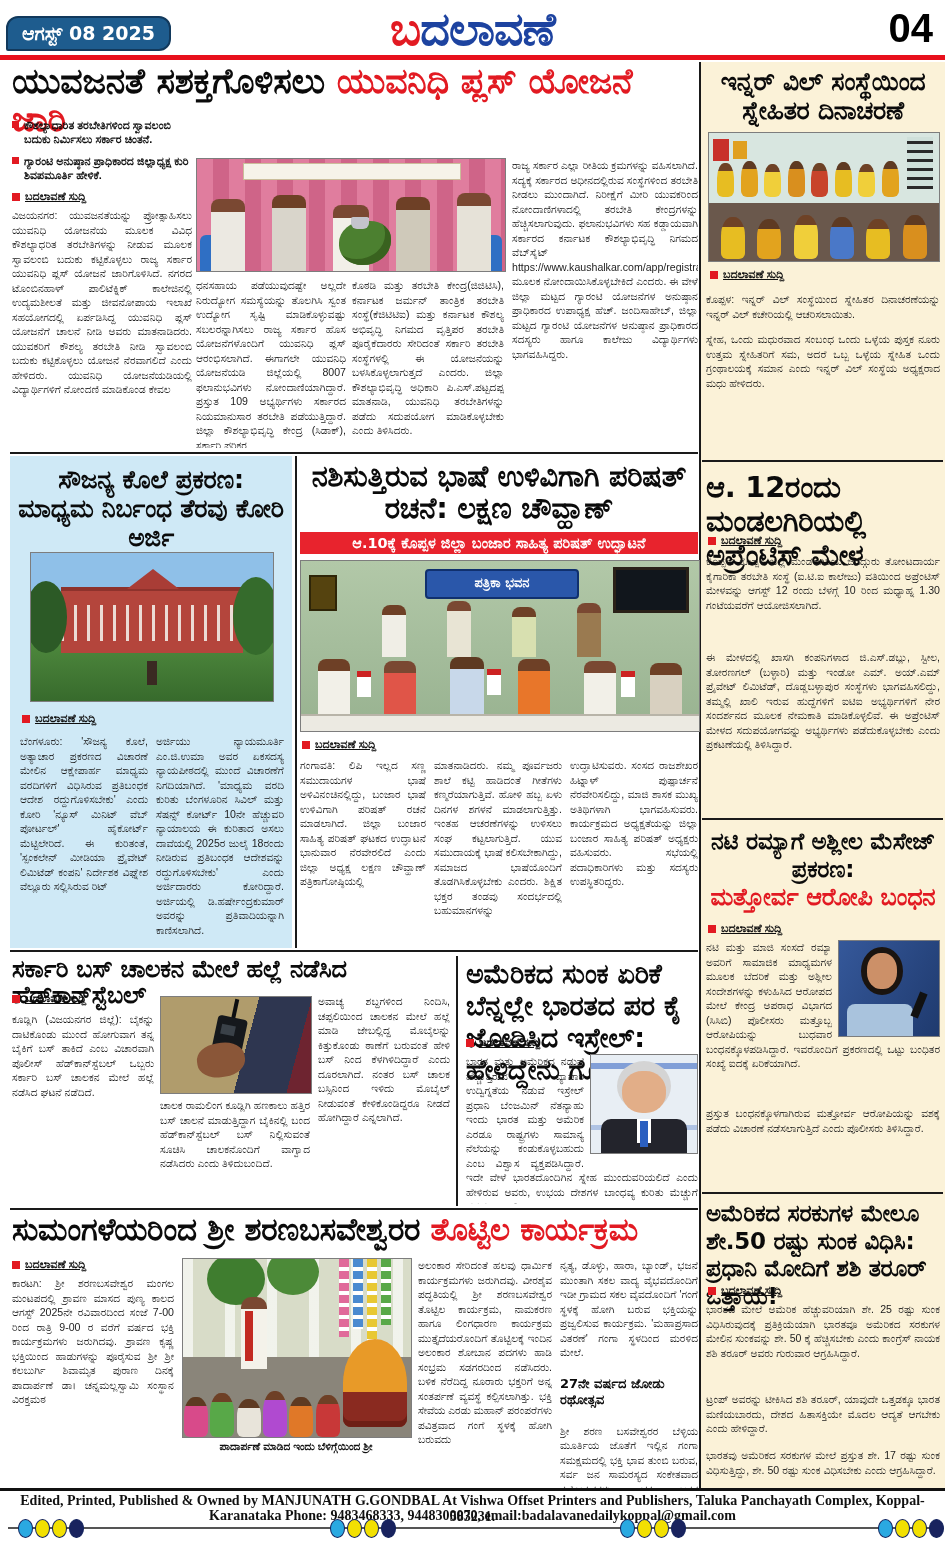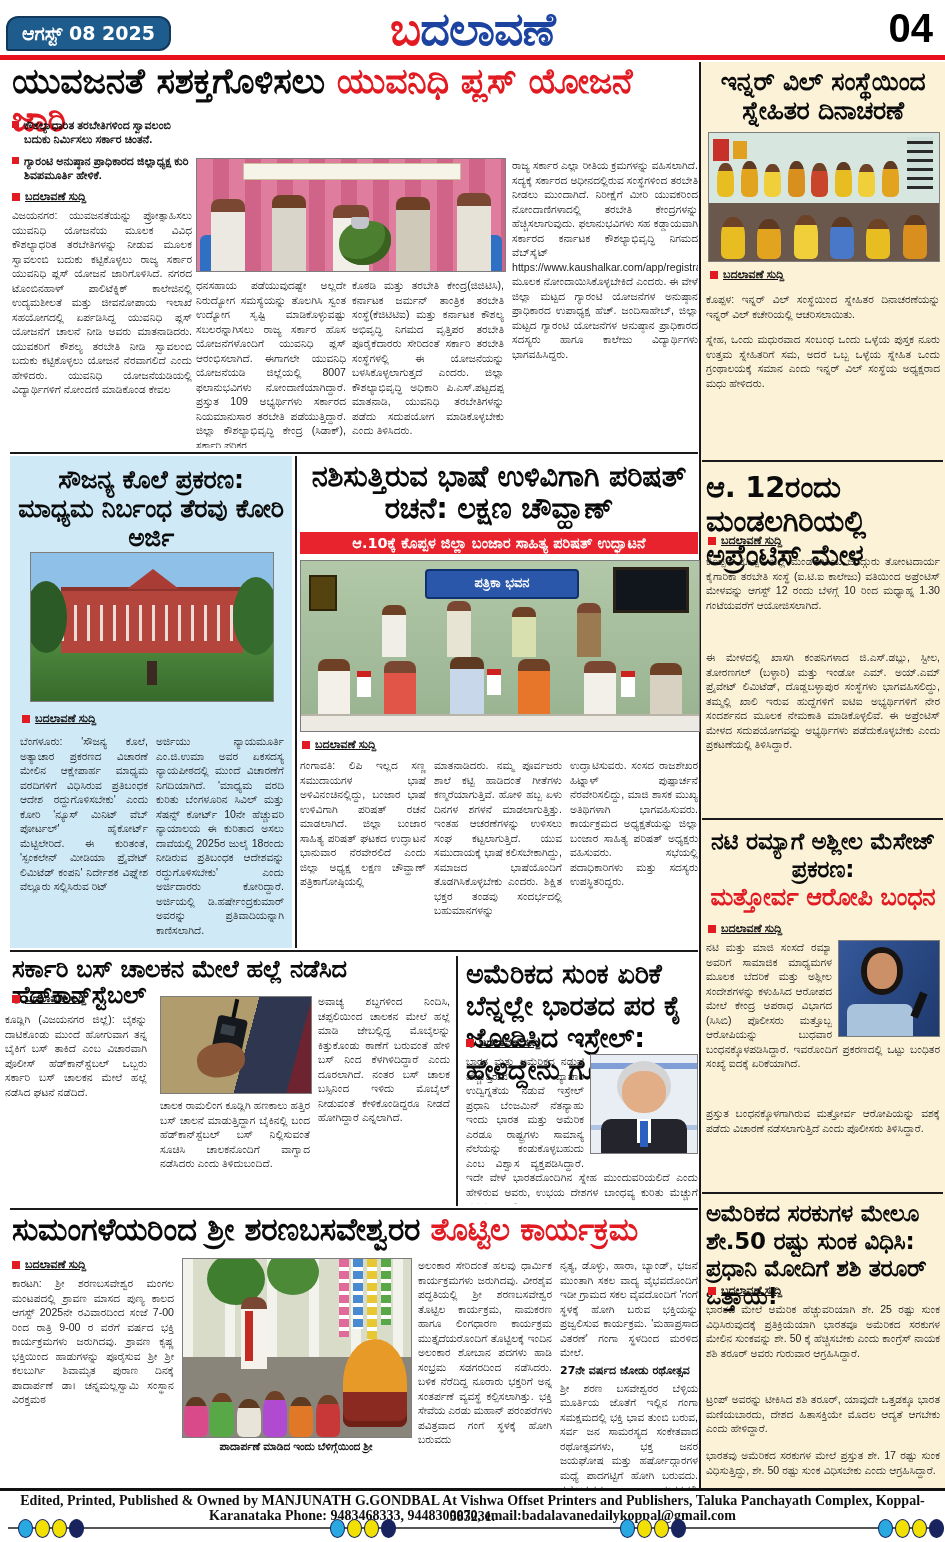--- a/index.html
+++ b/index.html
@@ -14,21 +14,21 @@
   .byline-txt{font-weight:bold;font-size:11px;text-decoration:underline;color:#101010;}
   .bullet-row{display:flex;gap:5px;font-size:11px;font-weight:700;line-height:1.3;margin-bottom:7px;color:#111;text-align:left;}
   .bullet-sq{flex:0 0 auto;width:7px;height:7px;background:#e21a22;margin-top:3px;}
   .photo{position:absolute;border:1px solid #7d7d7d;overflow:hidden;background:#ccc;}
   .rule-h{position:absolute;background:#1a1a1a;height:2px;}
   .rule-v{position:absolute;background:#1a1a1a;width:2px;}
   .fig{border-radius:8px 8px 0 0;}
   .yfig{border-radius:45% 45% 6px 6px;}
   .strap{background:#e8232d;color:#ffffff;font-weight:800;font-size:14.5px;text-align:center;
          line-height:22px;font-family:"DejaVu Sans",sans-serif;}
-  .subhead{font-weight:800;font-size:11px;color:#0b0b0b;margin:4px 0;font-family:"DejaVu Sans",sans-serif;}
+  .subhead{font-weight:800;font-size:13px;color:#0b0b0b;margin:16px 0;font-family:"DejaVu Sans",sans-serif;}
   .footer-line{position:absolute;left:0;width:945px;text-align:center;font-family:"Liberation Serif",serif;
                font-weight:700;font-size:14px;color:#111;}
   .oval-group{position:absolute;display:flex;gap:2px;}
   .oval{width:13px;height:17px;border-radius:50%;border:1.5px solid #13235e;}
   .caption{font-weight:700;font-size:10.5px;color:#111;text-align:center;}
 </style>
 </head>
 <body>
 
 <div id="page">
@@ -148,21 +148,21 @@
   <div class="abs body-txt" style="left:434px;top:758px;width:128px;height:188px;">ಮಾತನಾಡಿದರು. ನಮ್ಮ ಪೂರ್ವಜರು ಶಾಲೆ ಕಟ್ಟಿ ಹಾಡಿದಂತೆ ಗೀತೆಗಳು ಕಣ್ಮರೆಯಾಗುತ್ತಿವೆ. ಹೋಳಿ ಹಬ್ಬ ಏಳು ದಿನಗಳ ಶಗಳನೆ ಮಾಡಲಾಗುತ್ತಿತ್ತು. ಇಂತಹ ಆಚರಣೆಗಳನ್ನು ಉಳಿಸಲು ಸಂಘ ಕಟ್ಟಲಾಗುತ್ತಿದೆ. ಯುವ ಸಮುದಾಯಕ್ಕೆ ಭಾಷೆ ಕಲಿಸಬೇಕಾಗಿದ್ದು, ಸಮಾಜದ ಭಾಷೆಯೊಂದಿಗೆ ತೊಡಗಿಸಿಕೊಳ್ಳಬೇಕು ಎಂದರು. ಶಿಕ್ಷಿತ ಭಕ್ತರ ತಂಡವು ಸಂದರ್ಭದಲ್ಲಿ ಬಹುಮಾನಗಳನ್ನು</div>
   <div class="abs body-txt" style="left:570px;top:758px;width:128px;height:188px;">ಉದ್ಘಾಟಿಸುವರು. ಸಂಸದ ರಾಜಶೇಖರ ಹಿಟ್ನಾಳ್ ಪುಷ್ಪಾರ್ಚನೆ ನೆರವೇರಿಸಲಿದ್ದು, ಮಾಜಿ ಶಾಸಕ ಮುಖ್ಯ ಅತಿಥಿಗಳಾಗಿ ಭಾಗವಹಿಸುವರು. ಕಾರ್ಯಕ್ರಮದ ಅಧ್ಯಕ್ಷತೆಯನ್ನು ಜಿಲ್ಲಾ ಬಂಜಾರ ಸಾಹಿತ್ಯ ಪರಿಷತ್ ಅಧ್ಯಕ್ಷರು ವಹಿಸುವರು. ಸಭೆಯಲ್ಲಿ ಪದಾಧಿಕಾರಿಗಳು ಮತ್ತು ಸದಸ್ಯರು ಉಪಸ್ಥಿತರಿದ್ದರು.</div>
 
   <div class="rule-h" style="left:10px;top:950px;width:688px;"></div>
 
   <div class="abs hl" style="left:12px;top:956px;width:438px;font-size:24px;line-height:1.1;">ಸರ್ಕಾರಿ ಬಸ್ ಚಾಲಕನ ಮೇಲೆ ಹಲ್ಲೆ ನಡೆಸಿದ ಹೆಡ್‌ಕಾನ್‌ಸ್ಟೆಬಲ್</div>
   <div class="abs byline-row" style="left:12px;top:992px;">
     <span class="byline-sq"></span>
     <span class="byline-txt">ಬದಲಾವಣೆ ಸುದ್ದಿ</span>
   </div>
-  <div class="abs body-txt" style="left:5px;top:1012px;width:142px;height:190px;">ಕೂಡ್ಲಿಗಿ (ವಿಜಯನಗರ ಜಿಲ್ಲೆ): ಬೈಕನ್ನು ದಾಟಿಕೊಂಡು ಮುಂದೆ ಹೋಗುವಾಗ ತನ್ನ ಬೈಕಿಗೆ ಬಸ್ ತಾಕಿದೆ ಎಂಬ ವಿಚಾರವಾಗಿ ಪೊಲೀಸ್ ಹೆಡ್‌ಕಾನ್‌ಸ್ಟೆಬಲ್ ಒಬ್ಬರು ಸರ್ಕಾರಿ ಬಸ್ ಚಾಲಕನ ಮೇಲೆ ಹಲ್ಲೆ ನಡೆಸಿದ ಘಟನೆ ನಡೆದಿದೆ.</div>
+  <div class="abs body-txt" style="left:12px;top:1012px;width:142px;height:190px;">ಕೂಡ್ಲಿಗಿ (ವಿಜಯನಗರ ಜಿಲ್ಲೆ): ಬೈಕನ್ನು ದಾಟಿಕೊಂಡು ಮುಂದೆ ಹೋಗುವಾಗ ತನ್ನ ಬೈಕಿಗೆ ಬಸ್ ತಾಕಿದೆ ಎಂಬ ವಿಚಾರವಾಗಿ ಪೊಲೀಸ್ ಹೆಡ್‌ಕಾನ್‌ಸ್ಟೆಬಲ್ ಒಬ್ಬರು ಸರ್ಕಾರಿ ಬಸ್ ಚಾಲಕನ ಮೇಲೆ ಹಲ್ಲೆ ನಡೆಸಿದ ಘಟನೆ ನಡೆದಿದೆ.</div>
 
   <div class="photo" style="left:160px;top:996px;width:150px;height:96px;background:linear-gradient(105deg,#b09c6c 0 56%,#2e3650 56% 86%,#6e2430 86%);">
     <div class="abs" style="left:72px;top:2px;width:4px;height:22px;background:#0c0e10;transform:rotate(12deg);"></div>
     <div class="abs" style="left:52px;top:20px;width:30px;height:52px;background:#15181c;border-radius:4px;transform:rotate(12deg);"></div>
     <div class="abs" style="left:60px;top:28px;width:14px;height:10px;background:#3a4148;transform:rotate(12deg);"></div>
     <div class="abs" style="left:36px;top:46px;width:48px;height:34px;background:#8a5638;border-radius:45%;transform:rotate(-8deg);"></div>
   </div>
   <div class="abs body-txt" style="left:160px;top:1098px;width:150px;height:104px;">ಚಾಲಕ ರಾಮಲಿಂಗ ಕೂಡ್ಲಿಗಿ ಹಣಕಾಲು ಹತ್ತಿರ ಬಸ್ ಚಾಲನೆ ಮಾಡುತ್ತಿದ್ದಾಗ ಬೈಕಿನಲ್ಲಿ ಬಂದ ಹೆಡ್‌ಕಾನ್‌ಸ್ಟೆಬಲ್ ಬಸ್ ನಿಲ್ಲಿಸುವಂತೆ ಸೂಚಿಸಿ ಚಾಲಕನೊಂದಿಗೆ ವಾಗ್ವಾದ ನಡೆಸಿದರು ಎಂದು ತಿಳಿದುಬಂದಿದೆ.</div>
   <div class="abs body-txt" style="left:318px;top:994px;width:132px;height:210px;">ಅವಾಚ್ಯ ಶಬ್ದಗಳಿಂದ ನಿಂದಿಸಿ, ಚಪ್ಪಲಿಯಿಂದ ಚಾಲಕನ ಮೇಲೆ ಹಲ್ಲೆ ಮಾಡಿ ಜೇಬಲ್ಲಿದ್ದ ಮೊಬೈಲನ್ನು ಕಿತ್ತುಕೊಂಡು ಠಾಣೆಗೆ ಬರುವಂತೆ ಹೇಳಿ ಬಸ್ ನಿಂದ ಕೆಳಗಿಳಿದಿದ್ದಾರೆ ಎಂದು ದೂರಲಾಗಿದೆ. ನಂತರ ಬಸ್ ಚಾಲಕ ಬಸ್ಸಿನಿಂದ ಇಳಿದು ಮೊಬೈಲ್ ನೀಡುವಂತೆ ಕೇಳಿಕೊಂಡಿದ್ದರೂ ನೀಡದೆ ಹೋಗಿದ್ದಾರೆ ಎನ್ನಲಾಗಿದೆ.</div>
 

